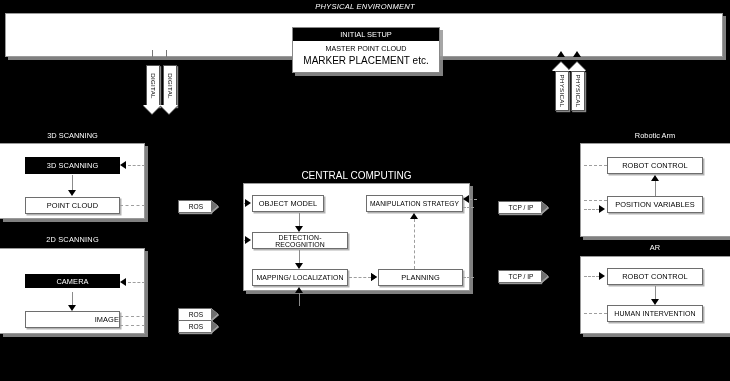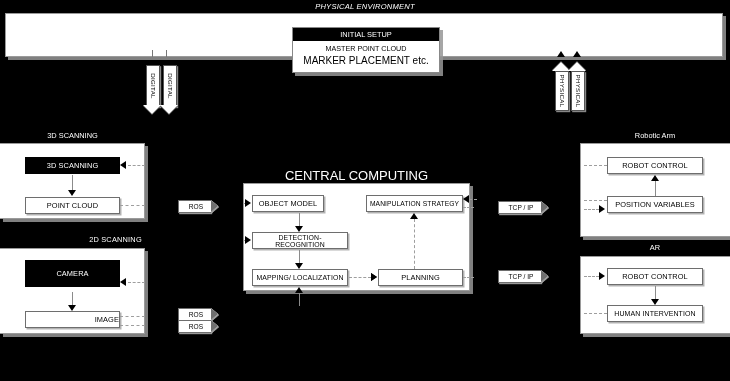--- a/index.html
+++ b/index.html
@@ -125,26 +125,26 @@
   <div class="tri-down" style="left:68px;top:190px;"></div>
 
   <div class="node" style="left:25px;top:197px;width:95px;height:17px;">
       <span>POINT CLOUD</span>
     </div>
 
   <div class="hdash" style="left:128px;top:165px;width:17px;"></div>
   <div class="tri-left" style="left:120px;top:161px;"></div>
   <div class="hdash" style="left:120px;top:205px;width:25px;"></div>
 
-  <div class="hdr" style="left:0px;top:232px;width:145px;height:14px;font-size:7.4px;margin-left:43px;">
+  <div class="hdr" style="left:0px;top:232px;width:145px;height:14px;font-size:7.4px;">
       <span>2D SCANNING</span>
     </div>
   <div class="panel" style="left:0px;top:248px;width:145px;height:86px;border-left:none;"></div>
 
-  <div class="node dark" style="left:25px;top:260px;width:95px;height:27px;">
+  <div class="node dark" style="left:25px;top:274px;width:95px;height:14px;">
       <span>CAMERA</span>
     </div>
 
   <div class="vline" style="left:72px;top:292px;height:14px;"></div>
   <div class="tri-down" style="left:68px;top:305px;"></div>
 
   <div class="node" style="left:25px;top:311px;width:95px;height:17px;justify-content:flex-end;">
       <span>IMAGE</span>
     </div>
 
@@ -159,21 +159,21 @@
   </div>
   <div class="tag" style="left:178px;top:308px;width:24px;">
     <span>ROS</span>
       <i class="pt"></i>
   </div>
   <div class="tag" style="left:178px;top:320px;width:24px;">
     <span>ROS</span>
       <i class="pt"></i>
   </div>
 
-  <div class="hdr-plain" style="left:243px;top:169px;width:227px;height:12px;font-size:13px;">
+  <div class="hdr-plain" style="left:243px;top:169px;width:227px;height:12px;font-size:10px;">
       <span>CENTRAL COMPUTING</span>
     </div>
   <div class="panel" style="left:243px;top:183px;width:227px;height:108px;"></div>
 
   <div class="node" style="left:252px;top:195px;width:72px;height:17px;">
       <span>OBJECT MODEL</span>
     </div>
 
   <div class="node" style="left:366px;top:195px;width:97px;height:17px;font-size:6.7px;">
       <span>MANIPULATION STRATEGY</span>

